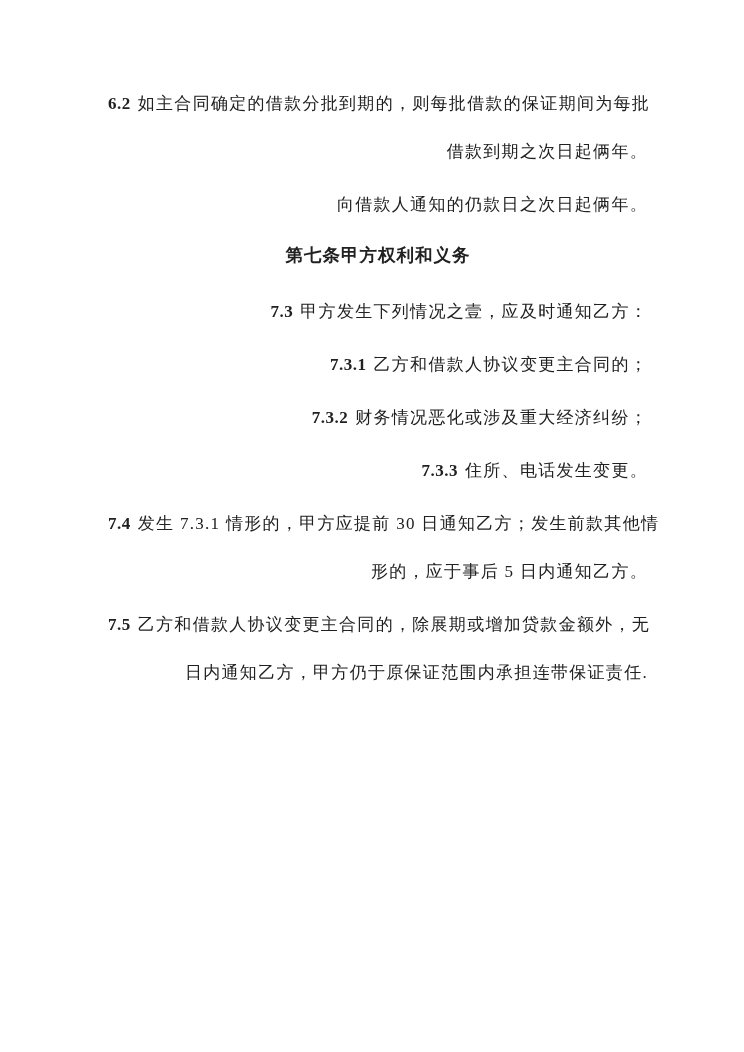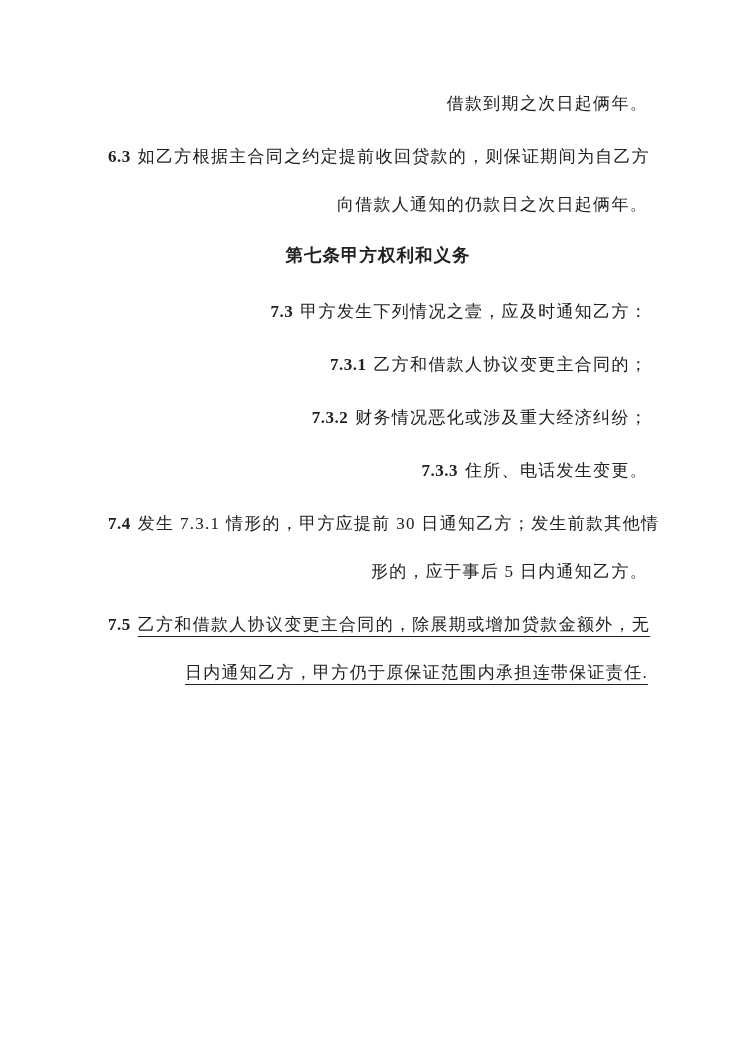--- a/index.html
+++ b/index.html
@@ -48,35 +48,34 @@
     font-weight: bold;
     font-size: 17.5px;
     letter-spacing: 1px;
   }
   .num {
     font-weight: bold;
     letter-spacing: 0.5px;
     margin-right: 7px;
   }
   .txt.u {
-    text-decoration: underline;
     text-underline-offset: 6px;
     text-decoration-thickness: 1.3px;
   }
 </style>
 </head>
 <body>
 
 <div class="page">
   <div class="doc-body">
       <div class="block">
+        <div class="line full"><span class="num">6.2</span><span class="txt">如主合同确定的借款分批到期的，则每批借款的保证期间为每批</span></div>
         <div class="line"><span class="txt">借款到期之次日起俩年。</span></div>
       </div>
       <div class="block">
-        <div class="line full"><span class="num">6.3</span><span class="txt">如乙方根据主合同之约定提前收回贷款的，则保证期间为自乙方</span></div>
         <div class="line"><span class="txt">向借款人通知的仍款日之次日起俩年。</span></div>
       </div>
       <div class="block heading">
         <div class="line"><span class="txt">第七条甲方权利和义务</span></div>
       </div>
       <div class="block">
         <div class="line"><span class="num">7.3</span><span class="txt">甲方发生下列情况之壹，应及时通知乙方：</span></div>
       </div>
       <div class="block">
         <div class="line"><span class="num">7.3.1</span><span class="txt">乙方和借款人协议变更主合同的；</span></div>

